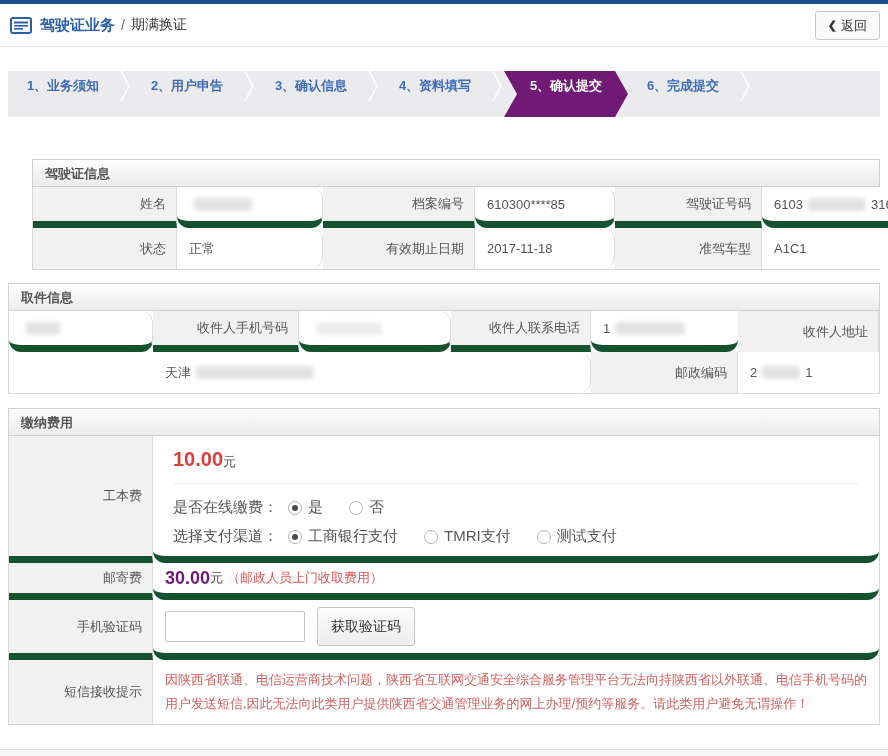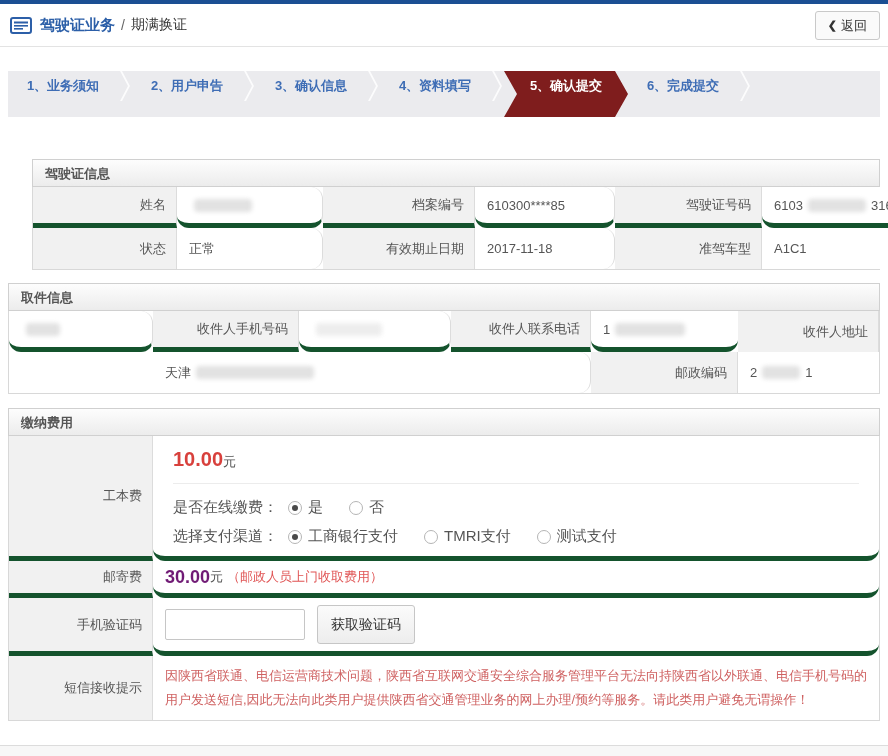--- a/index.html
+++ b/index.html
@@ -14,33 +14,33 @@
   .hd-sub { color:#333; font-size:14px; }
   .back-btn { position:absolute; right:8px; top:7px; height:29px; padding:0 12px; background:#fafafa; border:1px solid #c9c9c9; border-radius:3px; font-size:13px; color:#333; display:flex; align-items:center; gap:4px; cursor:pointer; }
   .back-btn .chev { font-size:11px; font-weight:bold; }
 
   .steps { margin:24px 8px 0; height:46px; display:flex; background:#ebebee; overflow:hidden; }
   .step { width:110px; line-height:30px; text-align:center; color:#3e6db5; font-size:13px; font-weight:bold; }
   .sep { width:14px; position:relative; }
   .sep::before, .sep::after { content:""; position:absolute; left:6px; width:2px; background:rgba(255,255,255,.85); }
   .sep::before { top:0; height:15px; transform:skewX(28deg); }
   .sep::after { top:15px; height:15px; transform:skewX(-28deg); }
-  .step.active { width:124px; background:#7f1d1d; color:#fff;
+  .step.active { width:124px; background:#701a75; color:#fff;
     clip-path:polygon(0 0, calc(100% - 13px) 0, 100% 50%, calc(100% - 13px) 100%, 0 100%, 13px 50%); }
   .steps .filler { flex:1; }
 
   .section { margin:0 8px; }
   .section.s1 { margin-top:42px;padding-left:24px; }
   .section.s2 { margin-top:13px; }
   .section.s3 { margin-top:14px; }
   .sec-head { height:28px; line-height:27px; padding:0 12px; background:linear-gradient(#fdfdfd,#ececec); border:1px solid #d0d0d0; font-size:13px; font-weight:bold; color:#555; }
   .grid { display:grid; border:1px solid #d8d8d8; border-top:none; }
   .g6 { grid-template-columns:144px 146px 152px 140px 147px 1fr; }
   .g2 { grid-template-columns:144px 1fr; }
-  .cell { min-height:41px; border-bottom:5px solid #14532d; border-right:1px solid #dcdcdc; display:flex; align-items:center; font-size:13px; color:#555; }
+  .cell { min-height:41px; border-bottom:7px solid #14532d; border-right:1px solid #dcdcdc; display:flex; align-items:center; font-size:13px; color:#555; }
   .cell.lastcol { border-right:none; }
   .cell.lastrow { border-bottom:none; }
   .lab { background:#f1f1f1; justify-content:flex-end; text-align:right; padding:0 10px; }
   .val { background:#fff; padding:0 12px;border-radius:12px; }
   .span3 { grid-column:2 / 5; }
   .redact { display:inline-block; height:13px; border-radius:4px; background:#e2e2e2; filter:blur(2px); margin:0 5px; vertical-align:middle; }
 
   .fee-cell { display:block; padding:12px 20px 10px; }
   .fee-amt { color:#d8403c; font-size:20px; font-weight:bold; }
   .fee-unit { color:#555; font-size:13px; }

